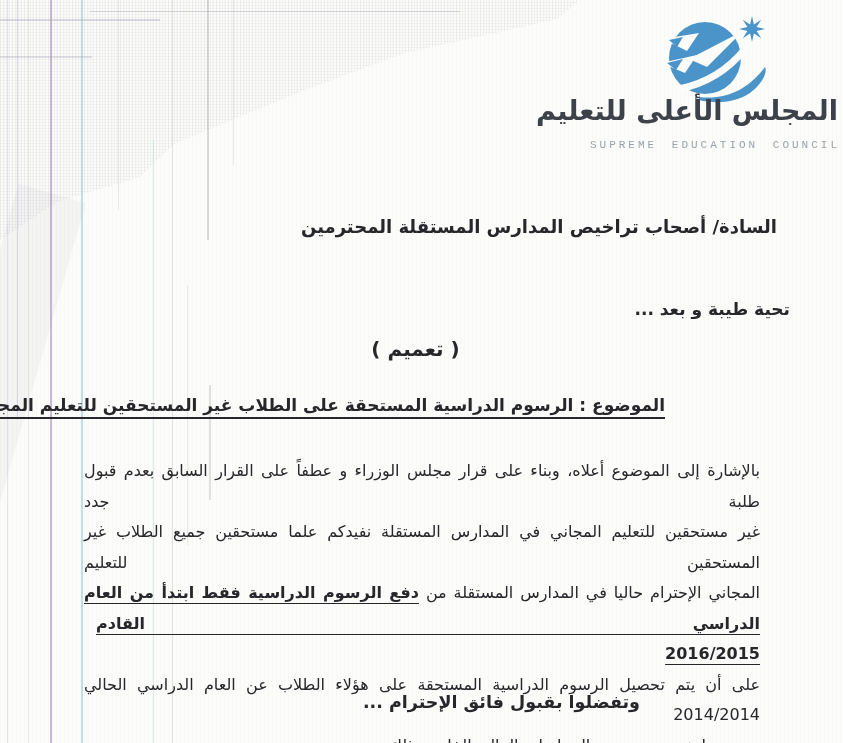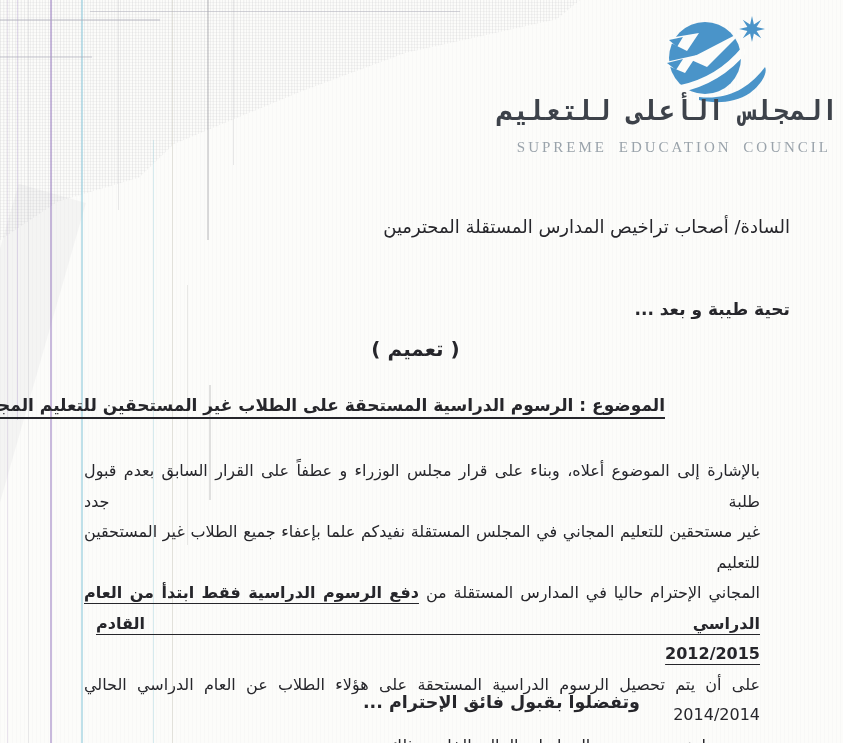--- a/index.html
+++ b/index.html
@@ -40,30 +40,30 @@
     clip-path:polygon(0 0,100% 0,96% 8%,70% 22%,52% 38%,30% 60%,24% 74%,10% 84%,0 100%);
   }
   .haze2{
     position:absolute;left:-42px;top:185px;width:70px;height:430px;pointer-events:none;
     transform:rotate(16deg);background:rgba(150,150,162,0.08);
   }
   
   .emblem{position:absolute;top:13px;right:58px;width:130px;height:92px;}
   .ar-wordmark{
     position:absolute;top:95px;right:5px;direction:rtl;
-    font-size:27px;font-weight:700;color:#3d424a;letter-spacing:.5px;white-space:nowrap;font-family:Liberation Mono, monospace;
+    font-size:27px;font-weight:700;color:#3d424a;letter-spacing:.5px;white-space:nowrap;
   }
   .en-wordmark{
-    position:absolute;top:139px;right:12px;
-    font-family:Liberation Serif, serif;
-    font-size:15px;letter-spacing:3px;word-spacing:5px;color:#9aa3ab;white-space:nowrap;
+    position:absolute;top:139px;right:3px;
+    font-family:Liberation Mono, monospace;
+    font-size:11px;letter-spacing:3px;word-spacing:5px;color:#9aa3ab;white-space:nowrap;
   }
   
   .rtl{direction:rtl;unicode-bidi:plaintext;}
-  .recipient{position:absolute;top:216px;right:53px;font-size:18px;font-weight:400;white-space:nowrap;}
+  .recipient{position:absolute;top:216px;right:66px;font-size:18px;font-weight:700;white-space:nowrap;}
   .greeting{position:absolute;top:276px;right:53px;font-size:17px;font-weight:700;white-space:nowrap;margin-top:23px;}
   .circular{position:absolute;top:337px;left:0;width:843px;text-align:center;
     font-size:20px;font-weight:700;transform:translateX(-6px);}
   .subject{position:absolute;top:395px;right:178px;font-size:17px;font-weight:700;white-space:nowrap;
     text-decoration:underline;text-underline-offset:6px;text-decoration-thickness:1.5px;}
   .bodytext{position:absolute;top:456px;right:83px;width:676px;font-size:16px;line-height:30.5px;}
   .bodytext .jline{text-align:justify;text-align-last:justify;}
   .bodytext .rline{text-align:right;}
   .useg{font-weight:700;text-decoration:underline;text-underline-offset:5px;margin-left:12px;}
   .closing{position:absolute;top:692px;right:203px;font-size:17.5px;font-weight:700;white-space:nowrap;}
@@ -113,20 +113,20 @@
 <div class="recipient rtl">السادة/ أصحاب تراخيص المدارس المستقلة المحترمين</div>
 
 <div class="greeting rtl">تحية طيبة و بعد ...</div>
 
 <div class="circular rtl">( تعميم )</div>
 
 <div class="subject rtl">الموضوع : الرسوم الدراسية المستحقة على الطلاب غير المستحقين للتعليم المجاني</div>
 
 <div class="bodytext rtl">
   <div class="jline">بالإشارة إلى الموضوع أعلاه، وبناء على قرار مجلس الوزراء و عطفاً على القرار السابق بعدم قبول طلبة جدد</div>
-  <div class="jline">غير مستحقين للتعليم المجاني في المجلس المستقلة نفيدكم علما بإعفاء جميع الطلاب غير المستحقين للتعليم</div>
+  <div class="jline">غير مستحقين للتعليم المجاني في المدارس المستقلة نفيدكم علما مستحقين جميع الطلاب غير المستحقين للتعليم</div>
   <div class="jline"><span>المجاني الإحترام حاليا في المدارس المستقلة من </span><span class="useg">دفع الرسوم الدراسية فقط ابتدأ من العام الدراسي القادم</span></div>
-  <div class="rline"><span class="useg">2012/2015</span></div>
+  <div class="rline"><span class="useg">2016/2015</span></div>
   <div class="jline">على أن يتم تحصيل الرسوم الدراسية المستحقة على هؤلاء الطلاب عن العام الدراسي الحالي 2014/2014</div>
   <div class="rline">حسب ما هو متبع وحسب السياسات المالية الخاصة بذلك..</div>
 </div>
 
 <div class="closing rtl">وتفضلوا بقبول فائق الإحترام ...</div>
 
 </body></html>

